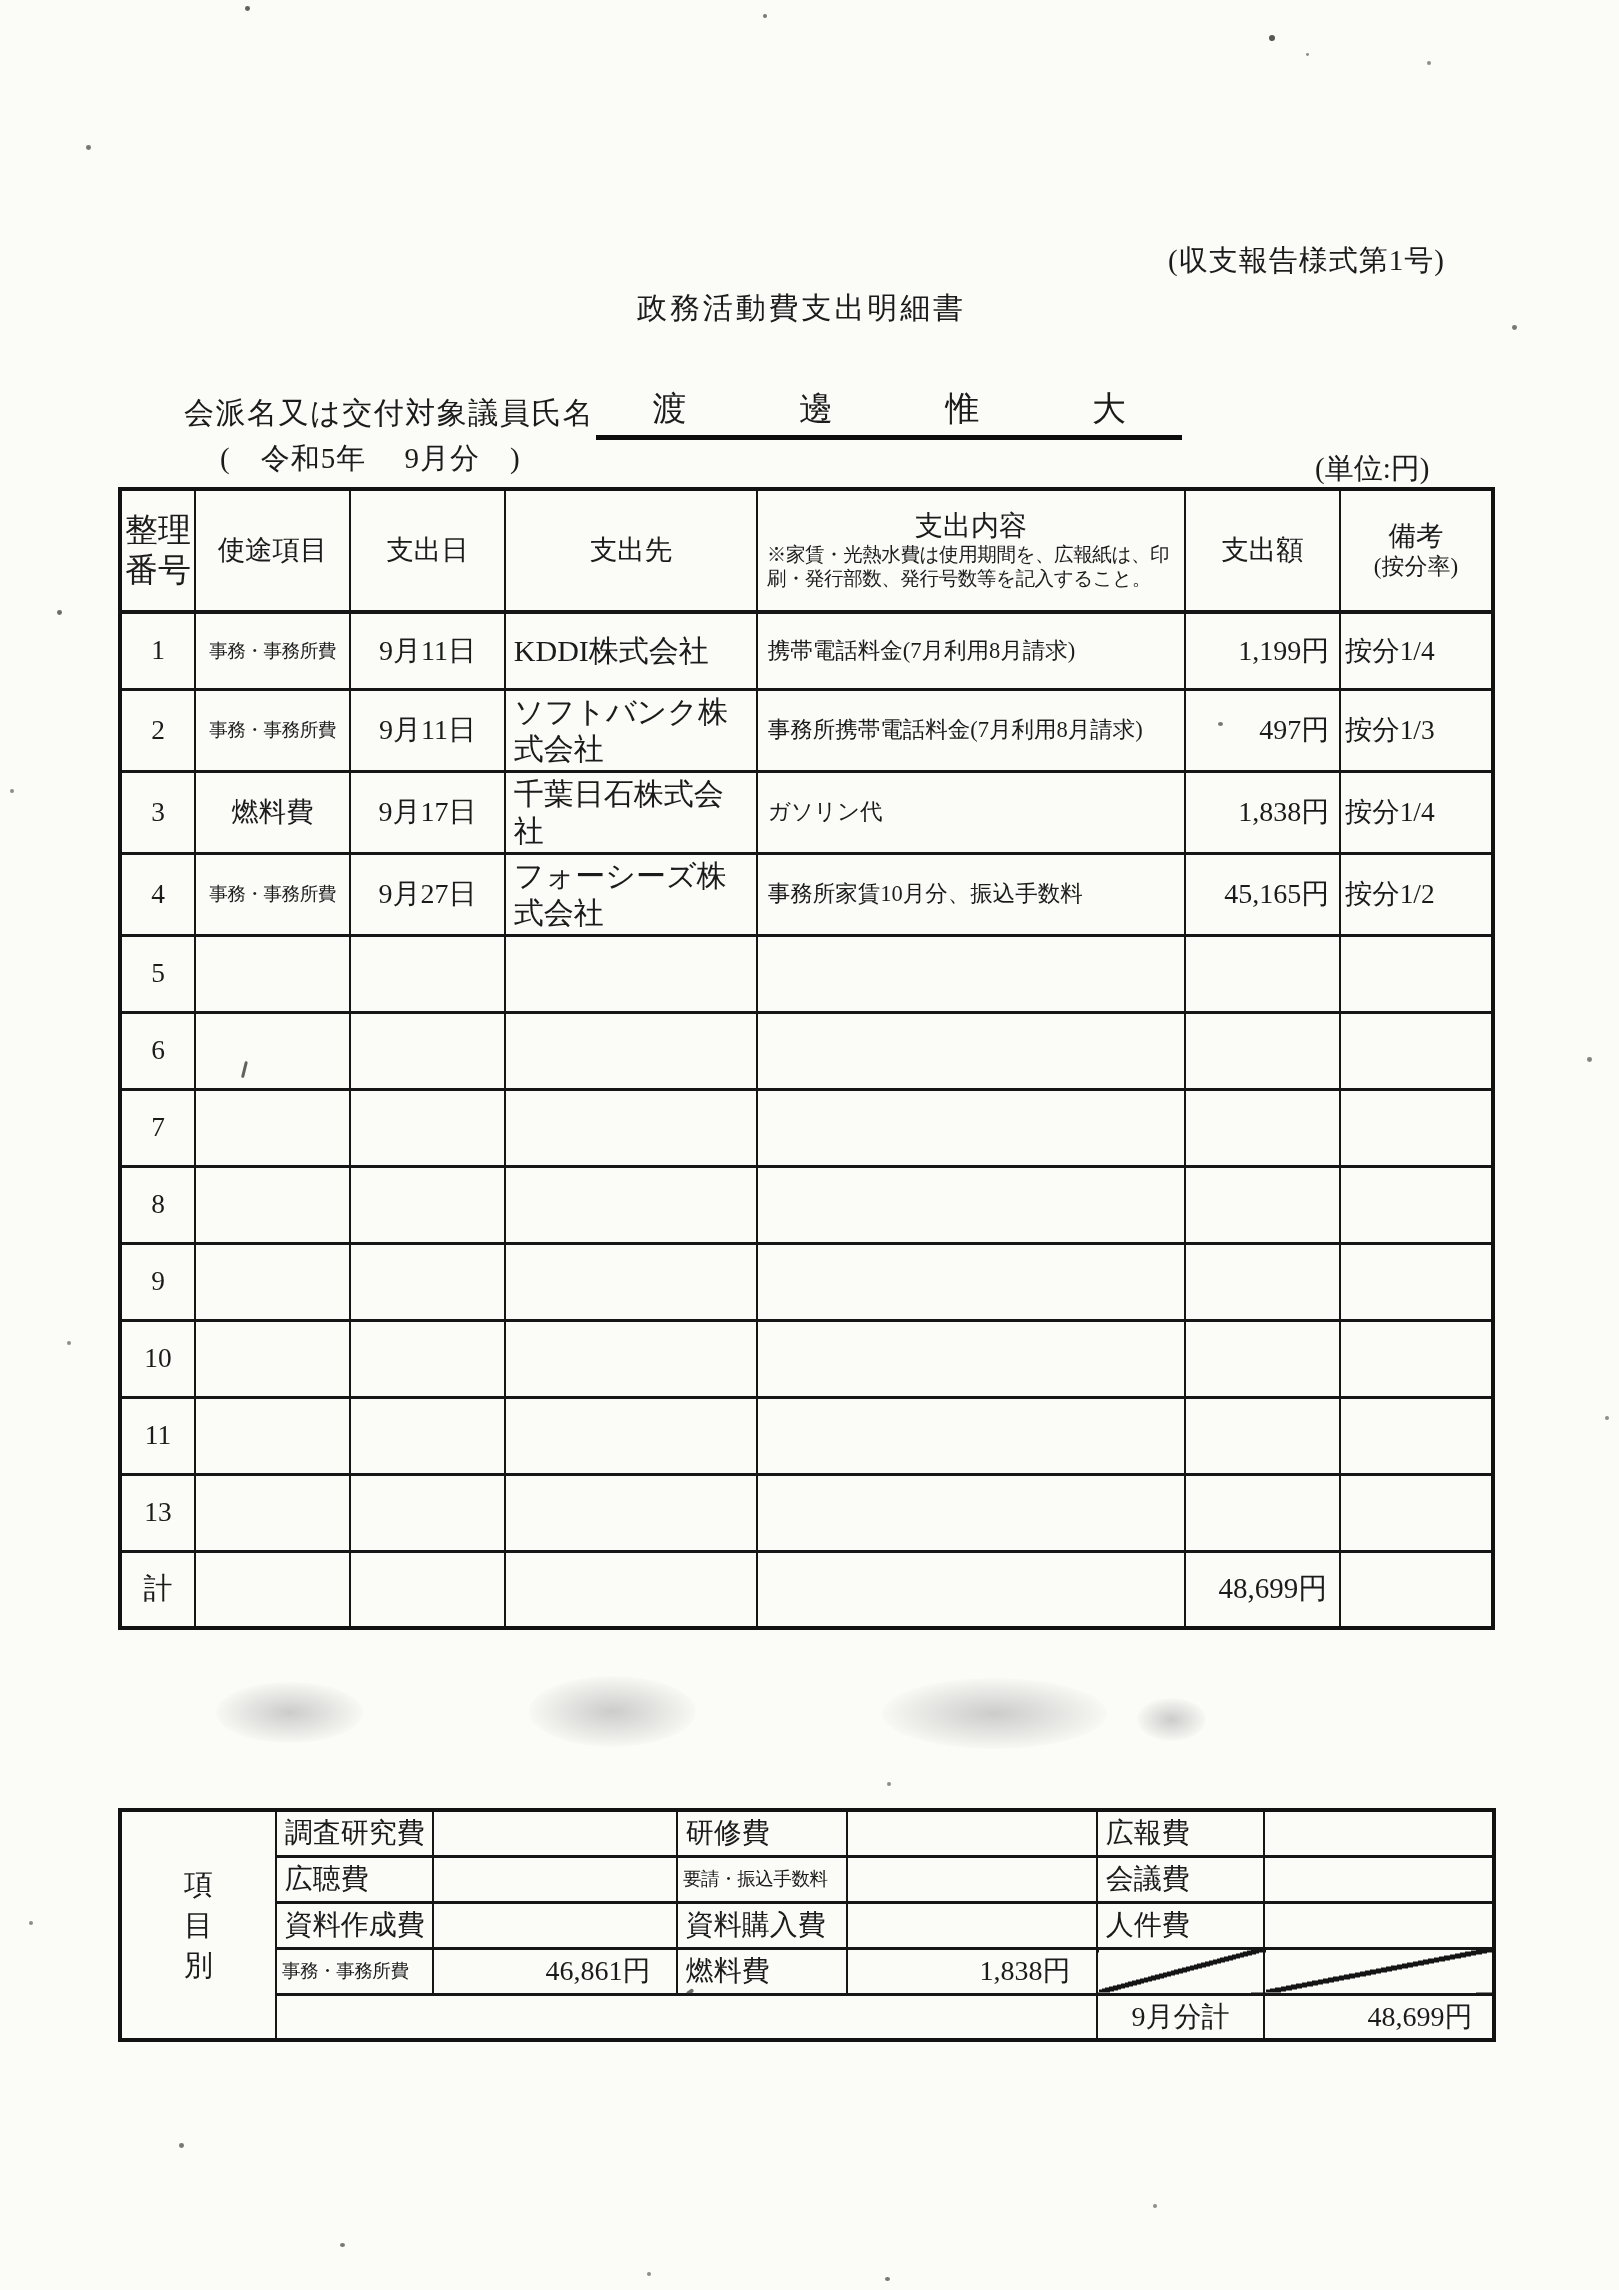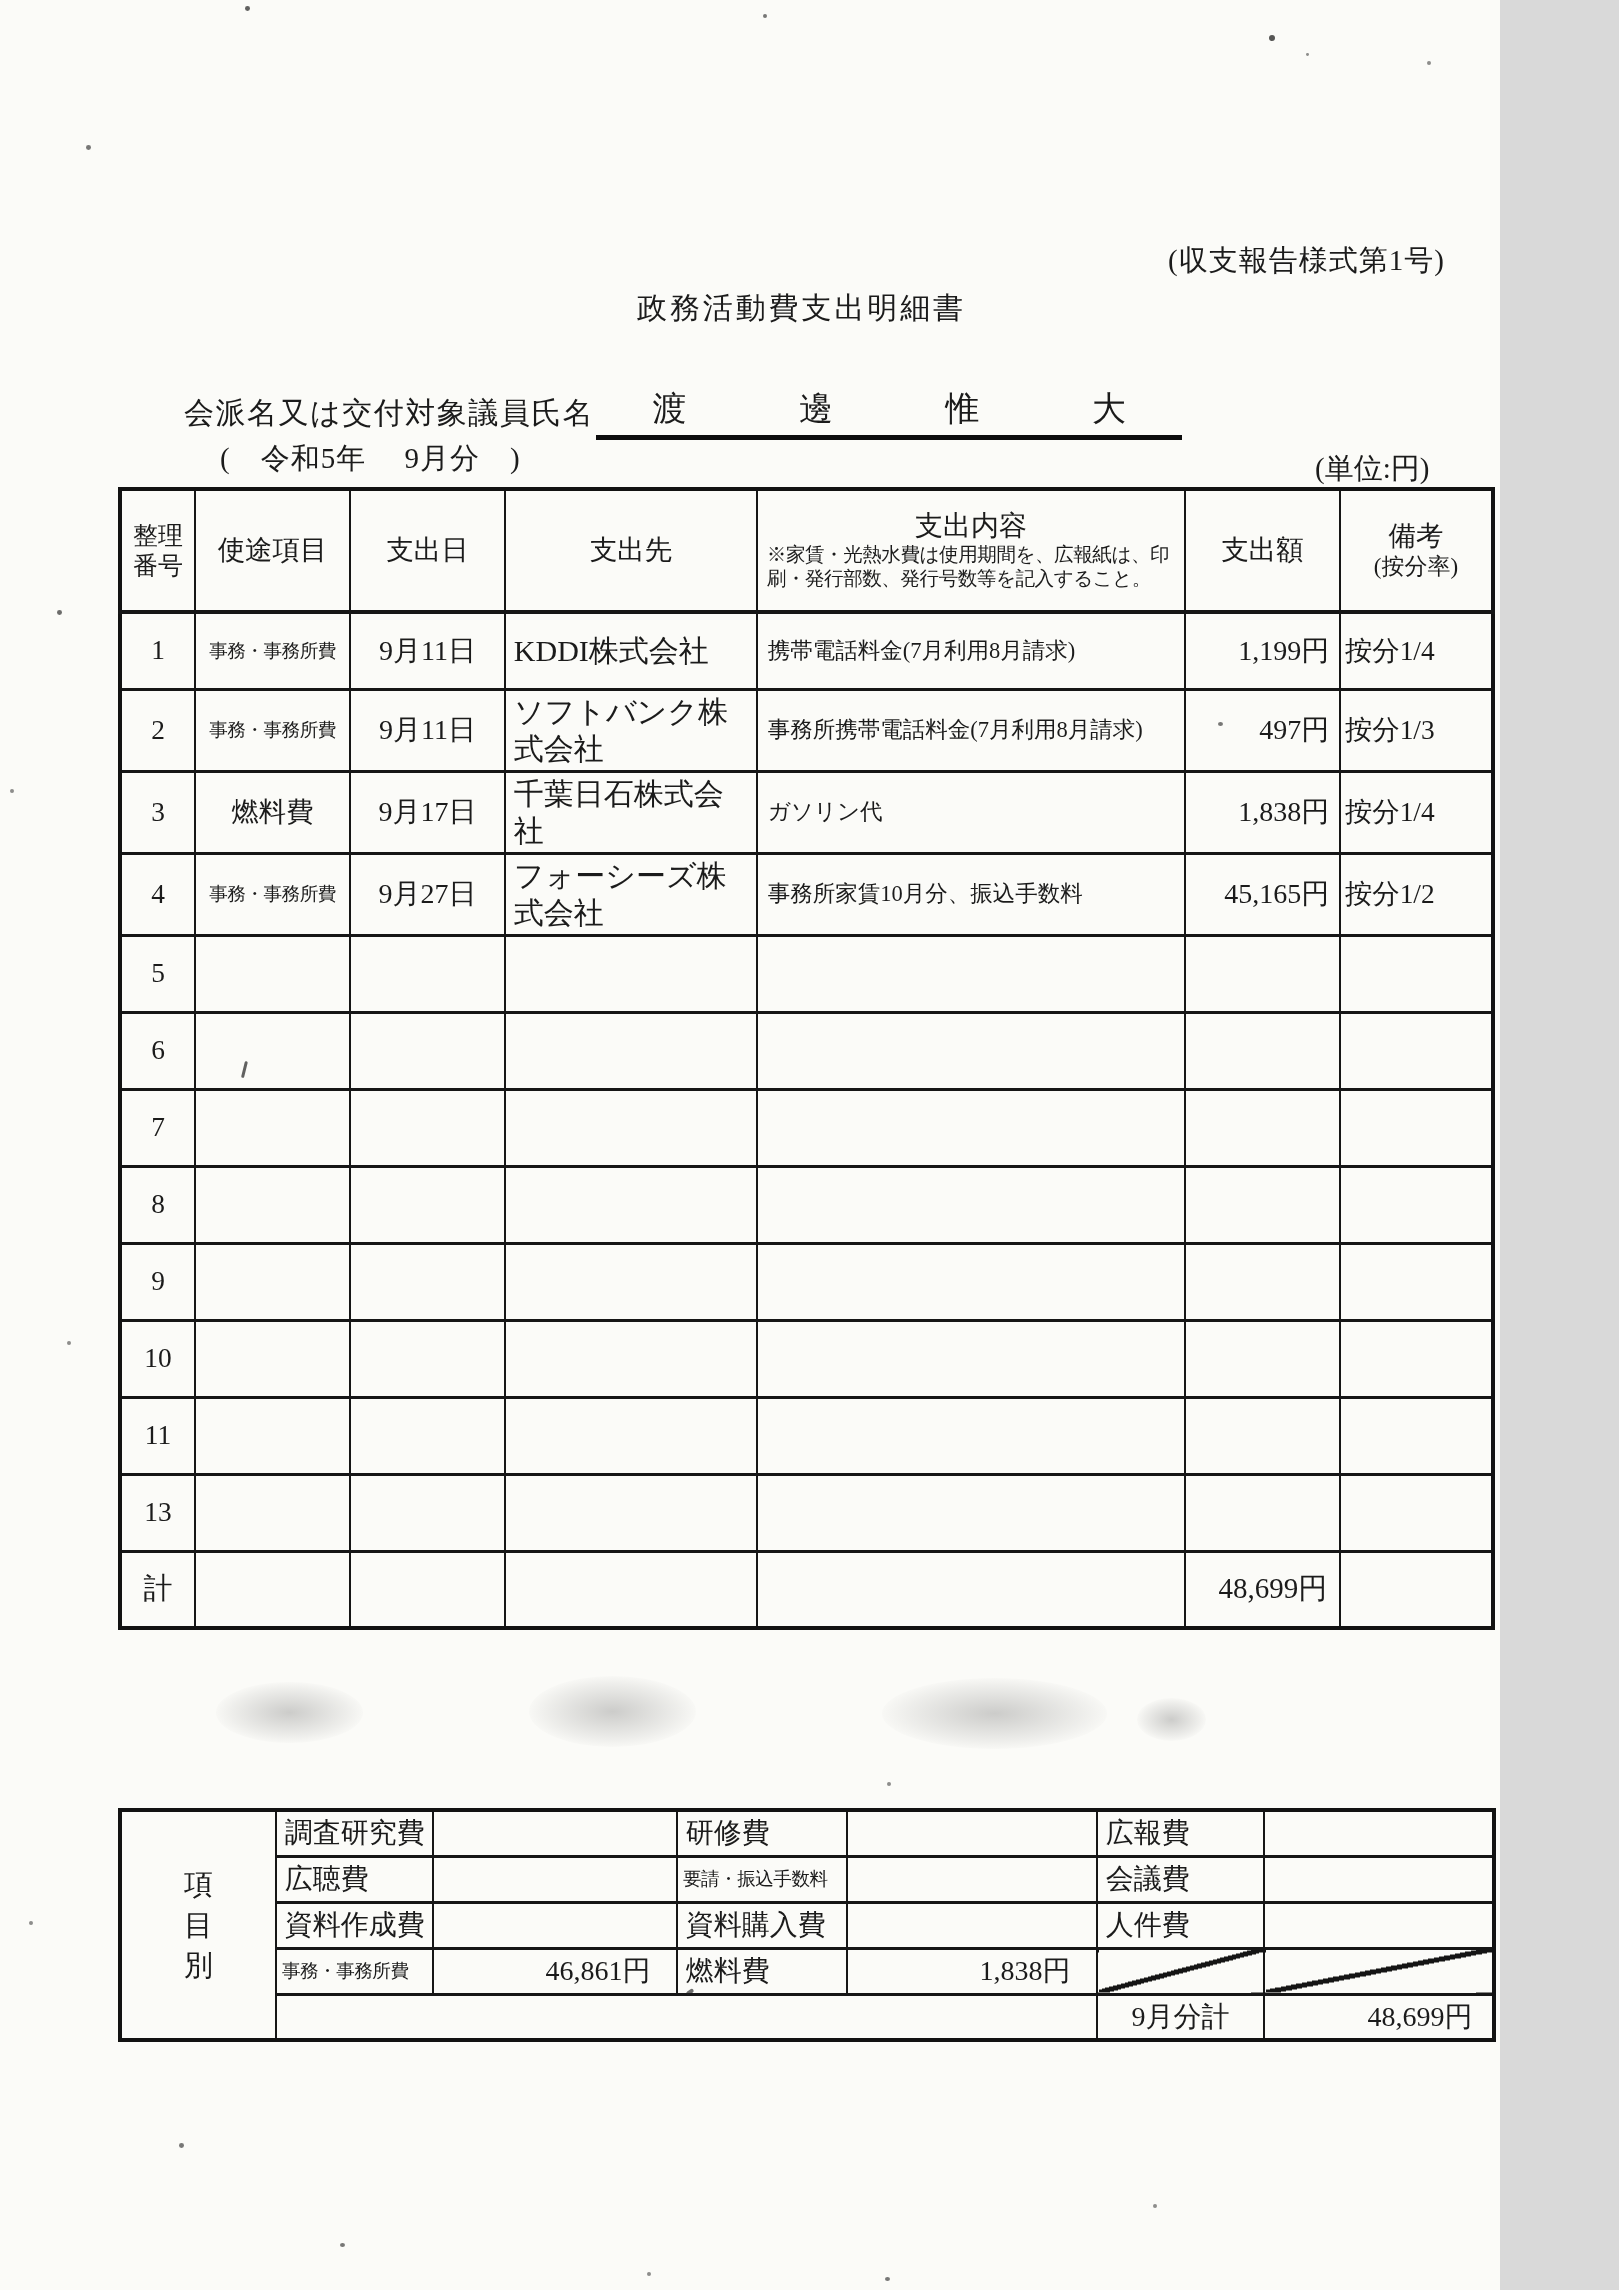--- a/index.html
+++ b/index.html
@@ -1,18 +1,18 @@
 <!DOCTYPE html>
 <html><head>
 <meta charset="utf-8">
 <style>
   html,body{margin:0;padding:0;background:#d9d9d9;}
   .page{
     position:relative;
-    width:1500px;height:2291px;
+    width:1619px;height:2291px;
     background:#fbfbf8;
     font-family:"Liberation Serif","DejaVu Serif",serif;
     color:#1b1b1b;
     overflow:hidden;
   }
   
   .form-note{position:absolute;left:1168px;top:241px;font-size:29px;letter-spacing:1px;}
   .doc-title{position:absolute;left:637px;top:288px;font-size:30px;letter-spacing:2.9px;}
   .name-row{position:absolute;left:184px;top:386px;display:flex;align-items:flex-end;}
   .name-label{font-size:30px;letter-spacing:1.5px;padding-bottom:5.9px;}
@@ -32,21 +32,21 @@
   td,th{
     border:2.9px solid #161616;border-top-width:3.9px;border-bottom-width:3.9px;
     padding:0;vertical-align:middle;font-weight:normal;overflow:hidden;
   }
   .main-table thead th{border-bottom-width:4.9px;}
   .hrow{height:123px;}
   .drow{height:77px;}
   .srow{height:46px;}
 
   .hdr{font-size:27.4px;text-align:center;line-height:1.2;}
-  .hdr-two{font-size:25px;}
+  .hdr-two{font-size:33px;}
   .hdr-desc-title{font-size:28px;text-align:center;line-height:1.15;padding-top:2px;}
   .hdr-desc-note{font-size:19.6px;text-align:left;line-height:1.22;padding:1px 5.9px 2.9px 8.8px;letter-spacing:-0.5px;}
   .hdr-sub{font-size:23px;}
 
   .no-cell{font-size:27.4px;text-align:center;}
   .cat{font-size:27.4px;text-align:center;}
   .cat-small{font-size:18.6px;text-align:center;white-space:nowrap;letter-spacing:-0.5px;}
   .date{font-size:28px;text-align:center;}
   .payee{font-size:30px;text-align:left;padding:2px 5.9px 2px 7.8px;line-height:1.25;}
   .desc{font-size:22.5px;text-align:left;padding:2px 33px 2px 9.8px;line-height:1.35;}

